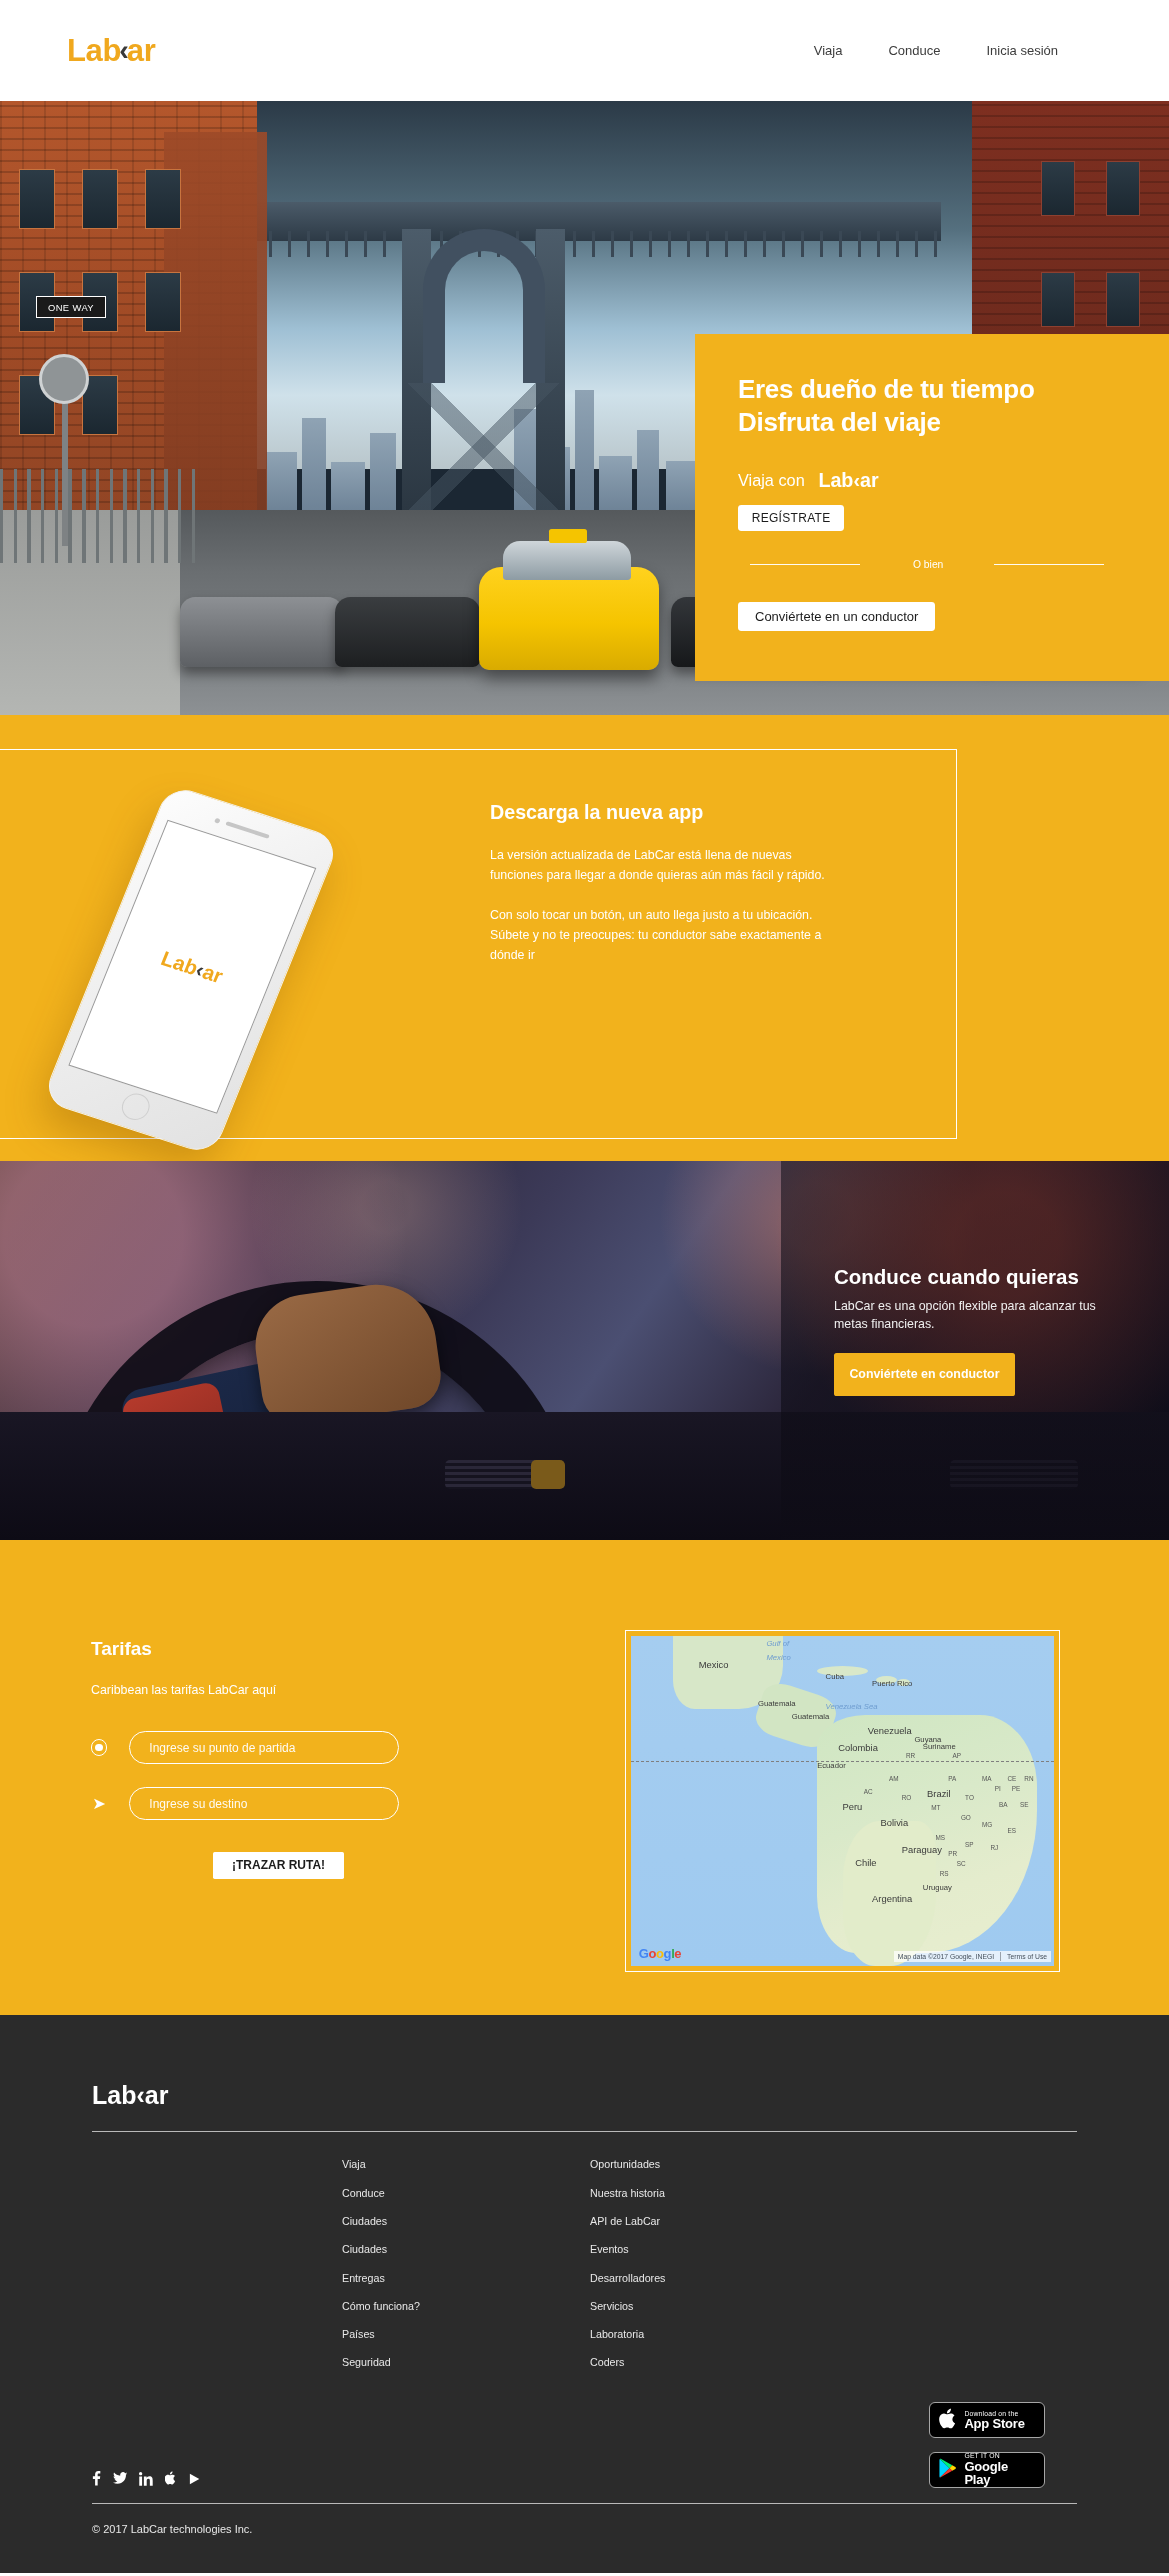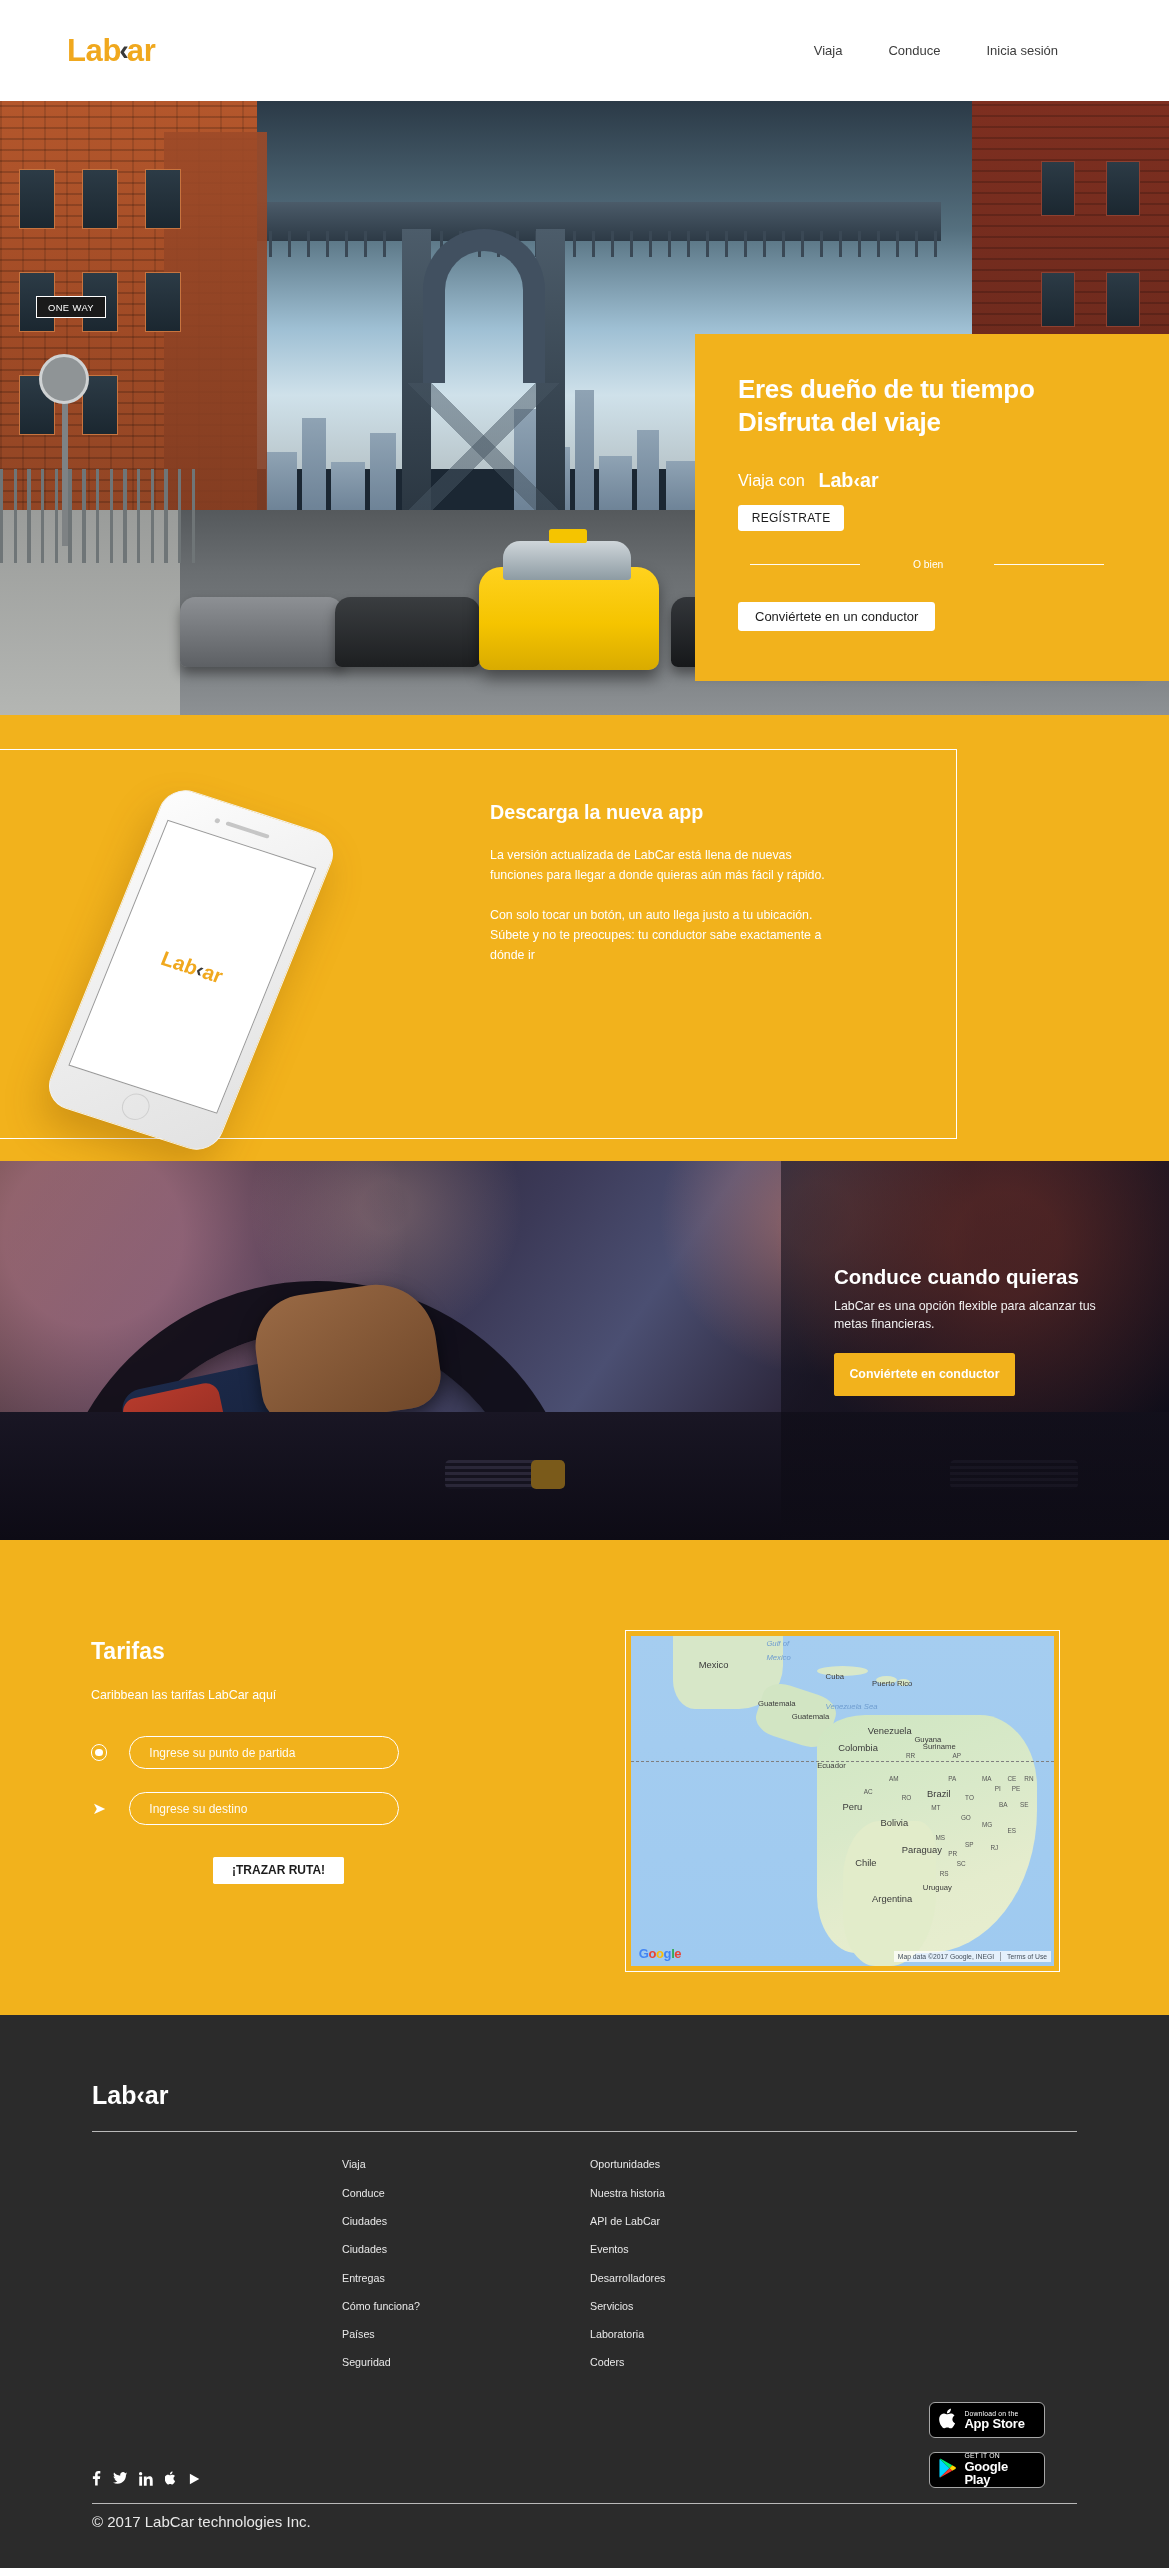--- a/index.html
+++ b/index.html
@@ -165,21 +165,21 @@
   .btn-yellow{
     display:inline-flex;align-items:center;justify-content:center;
     background:#F2B21C;color:#fff;border:none;border-radius:2.6px;
     height:43px;padding:0 15.4px;font-size:12.4px;font-weight:bold;cursor:pointer;
     font-family:"Liberation Sans",sans-serif;
   }
 
   
   .rates-section{ background:#F2B21C; width:1169px; height:475px; position:relative;}
   .rates-left{ position:absolute; left:91px; top:98px; width:359px; color:#fff;}
-  .rates-title{ font-size:23px; font-weight:bold; margin-bottom:23px;}
+  .rates-title{ font-size:19px; font-weight:bold; margin-bottom:23px;}
   .rates-sub{ font-size:12.4px; margin-bottom:34px;}
   .rate-row{ display:flex; align-items:center; gap:22px; margin-bottom:23px;}
   .icn-dot{ width:16.3px;height:16.3px;border-radius:50%;border:1.7px solid #fff;display:flex;align-items:center;justify-content:center;flex:none;}
   .icn-dot i{ width:7.7px;height:7.7px;border-radius:50%;background:#fff;display:block;}
   .icn-arrow{ width:16.3px;height:16.3px;flex:none;display:flex;align-items:center;justify-content:center;color:#fff;font-size:16.3px;line-height:1;}
   .rate-input{
     width:270px;height:33px;border:0.9px solid #fff;border-radius:16.3px;background:transparent;
     color:#fff;font-size:12px;padding:0 19px;font-family:"Liberation Sans",sans-serif;outline:none;
   }
   .rate-input::placeholder{ color:#fff; opacity:.95;}
@@ -227,21 +227,21 @@
     width:116px;height:36px;background:#000;border:0.9px solid #a6a6a6;border-radius:6px;
     display:flex;align-items:center;gap:6.8px;padding:0 8.6px;cursor:pointer;
   }
   .badge .bi{ flex:none; }
   .badge .bt{ display:flex; flex-direction:column; line-height:1.05; color:#fff;}
   .badge .bt .t1{ font-size:6.8px; letter-spacing:0.2px;}
   .badge .bt .t2{ font-size:13px; font-weight:bold; letter-spacing:-0.2px;}
   .socials{ display:flex; align-items:center; gap:12px; margin:0 0 0 92px;}
   .socials .s{ color:#fff; font-size:12px; line-height:1; cursor:pointer;}
   .ft-rule2{ margin:15.4px 92px 0 92px; height:0.9px; background:#b9b9b9;}
-  .ft-copy{ margin:9px 0 0 92px; color:#e8e8e8; font-size:15px; padding-bottom:38px;}
+  .ft-copy{ margin:19px 0 0 92px; color:#e8e8e8; font-size:11px; padding-bottom:38px;}
 </style>
 </head>
 <body>
 
 <header class="site-header">
   <div class="logo">
     <span class="lg-y">Lab</span>
       <span class="lg-chev">‹</span>
       <span class="lg-y">ar</span>
   </div>

